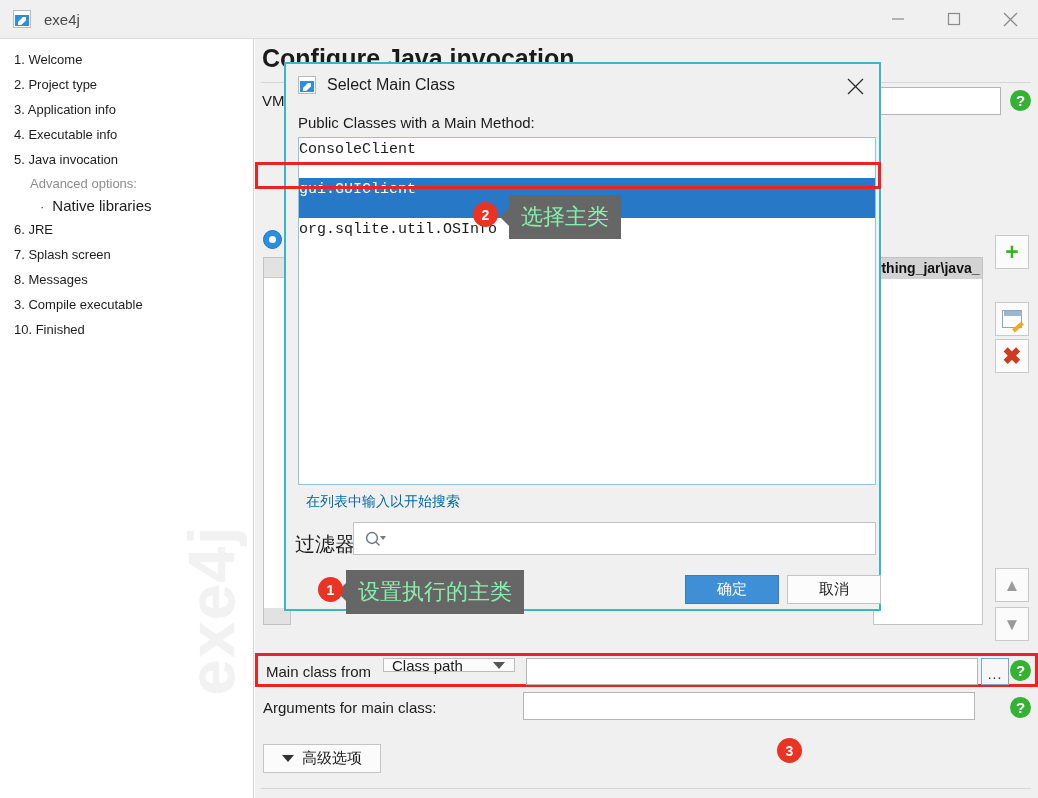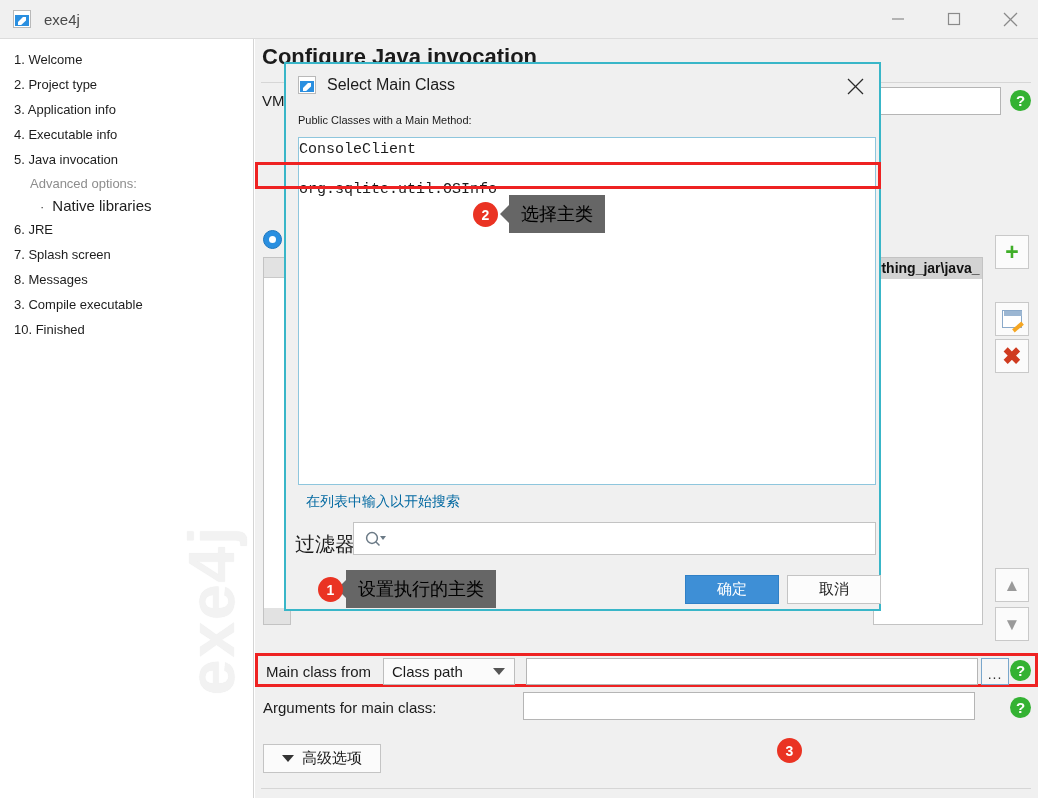--- a/index.html
+++ b/index.html
@@ -89,21 +89,21 @@
   }
 
   
   .main {
     position: absolute; left: 255px; top: 39px;
     width: 783px; height: 759px;
     background: #f0f0f0;
   }
   .page-title {
     position: absolute; left: 7px; top: 5px;
-    font-size: 22px; font-weight: bold; color: #1b1b1b;
+    font-size: 25px; font-weight: bold; color: #1b1b1b;
     white-space: nowrap;
   }
   .sep-line {
     position: absolute; left: 6px; top: 43px;
     width: 770px; height: 1px; background: #d6d6d6;
   }
   .vm-label {
     position: absolute; left: 7px; top: 53px;
     font-size: 15px; color: #1b1b1b;
   }
@@ -185,21 +185,21 @@
     position: absolute; left: 0; top: 614px;
     width: 783px; height: 34px;
     border: 3px solid #ee2222;
   }
   .mc-label {
     position: absolute; left: 8px; top: 7px;
     font-size: 15px; color: #1b1b1b;
   }
   .mc-combo {
     position: absolute; left: 125px; top: 2px;
-    width: 132px; height: 27px;
+    width: 132px; height: 14px;
     background: #fbfbfb; border: 1px solid #bdbdbd;
     display: flex; align-items: center;
   }
   .mc-combo .txt { font-size: 15px; color: #1b1b1b; margin-left: 8px; }
   .mc-combo .arw {
     margin-left: auto; margin-right: 9px;
     border-left: 6px solid transparent; border-right: 6px solid transparent;
     border-top: 7px solid #555;
   }
   .mc-field {
@@ -267,21 +267,21 @@
   }
   .dlg-title-text { font-size: 16px; color: #1b1b1b; }
   .dlg-close {
     position: absolute; right: 10px; top: 9px;
     width: 28px; height: 26px;
     display: flex; align-items: center; justify-content: center;
     color: #2b2b2b;
   }
   .dlg-sublabel {
     position: absolute; left: 12px; top: 50px;
-    font-size: 11px; color: #1b1b1b;
+    font-size: 15px; color: #1b1b1b;
   }
   .dlg-list {
     position: absolute; left: 12px; top: 73px;
     width: 578px; height: 348px;
     background: #ffffff; border: 1px solid #8ec6dd;
     overflow: hidden;
   }
   .list-row {
     height: 40px; line-height: 24px;
     font-family: "Liberation Mono", monospace;
@@ -331,22 +331,22 @@
   .badge {
     position: absolute;
     width: 25px; height: 25px; border-radius: 50%;
     background: #ea3323; color: #ffffff;
     font-size: 14px; font-weight: bold;
     display: flex; align-items: center; justify-content: center;
     z-index: 60;
   }
   .callout {
     position: absolute;
-    background: #666666; color: #000000;
-    font-size: 18px;
+    background: #666666; color: #86efac;
+    font-size: 22px;
     padding: 7px 12px;
     display: flex; align-items: center;
     z-index: 55; white-space: nowrap;
   }
   .callout::before {
     content: ""; position: absolute; left: -9px; top: 50%;
     transform: translateY(-50%);
     border-top: 9px solid transparent; border-bottom: 9px solid transparent;
     border-right: 9px solid #666666;
   }
@@ -468,20 +468,21 @@
       <svg width="17" height="17" viewBox="0 0 17 17">
           <line x1="1" y1="1" x2="16" y2="16" stroke="#2b2b2b" stroke-width="1.3"></line>
           <line x1="16" y1="1" x2="1" y2="16" stroke="#2b2b2b" stroke-width="1.3"></line>
         </svg>
     </div>
 
     <div class="dlg-sublabel">Public Classes with a Main Method:</div>
 
     <div class="dlg-list">
       <div class="list-row">ConsoleClient</div>
+      <div class="list-row sel">gui.GUIClient</div>
       <div class="list-row">org.sqlite.util.OSInfo</div>
     </div>
 
     <div class="hint-text">在列表中输入以开始搜索</div>
 
     <div class="filter-label">过滤器:</div>
     <div class="filter-box">
       <span class="mag">
         <svg width="22" height="16" viewBox="0 0 22 16">
           <circle cx="7" cy="7" r="5.4" fill="none" stroke="#6b7a86" stroke-width="1.5"></circle>

